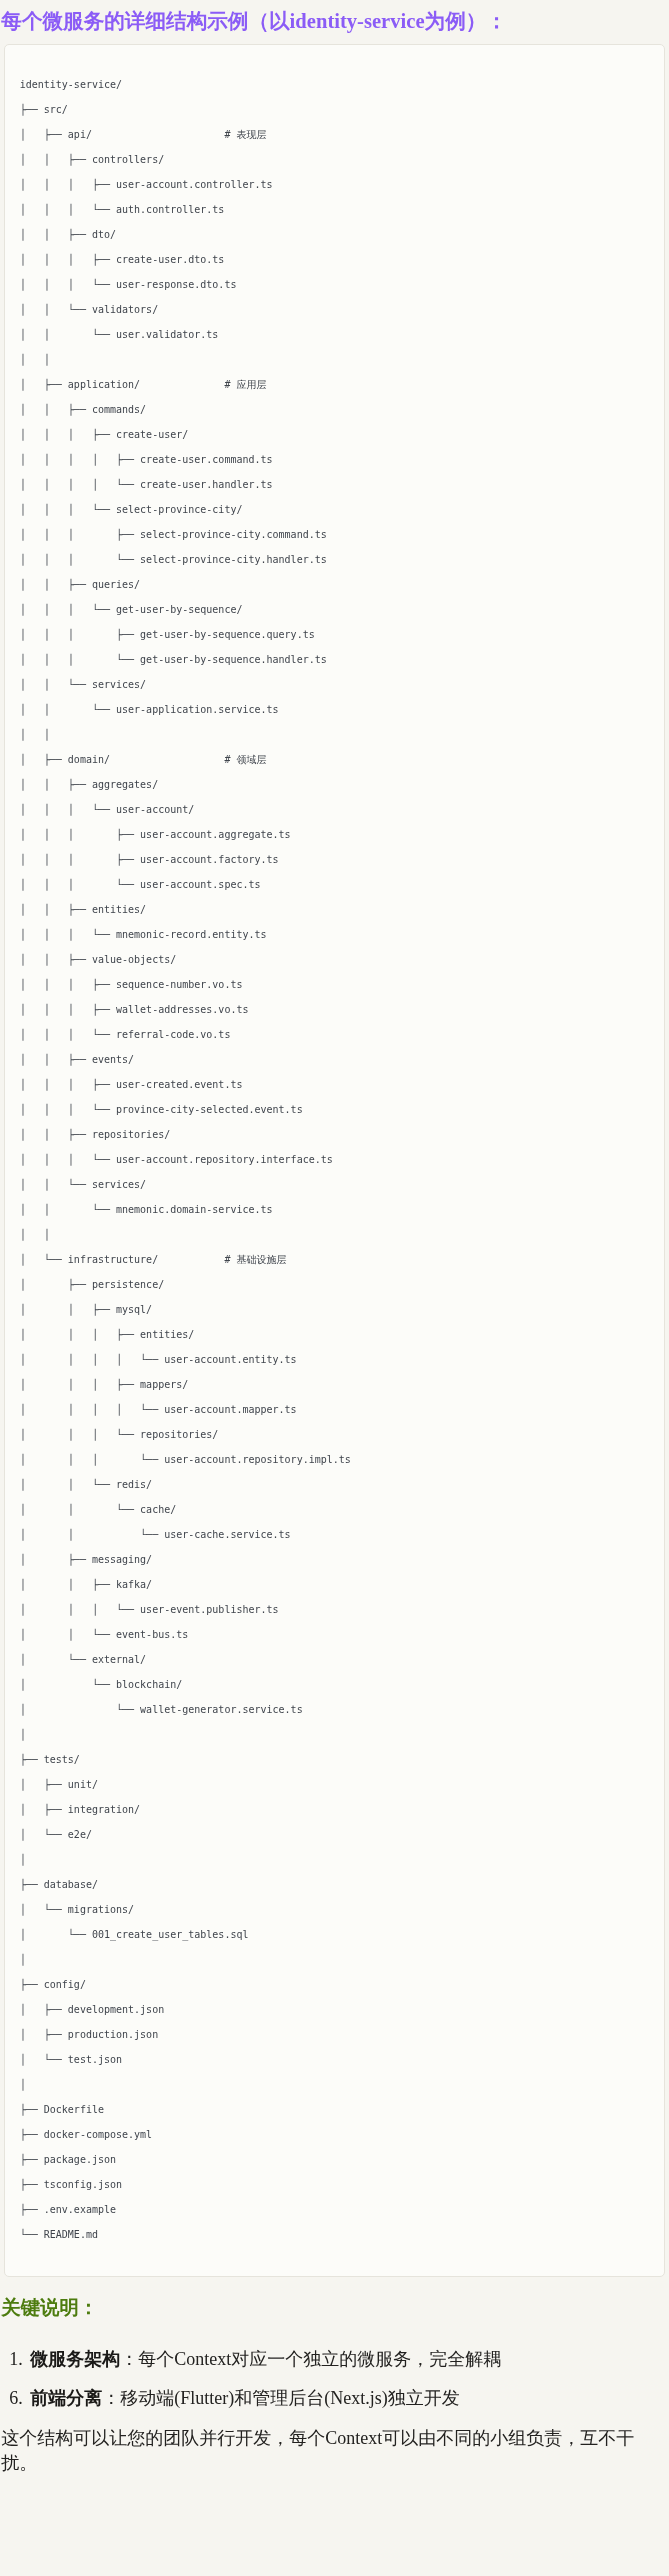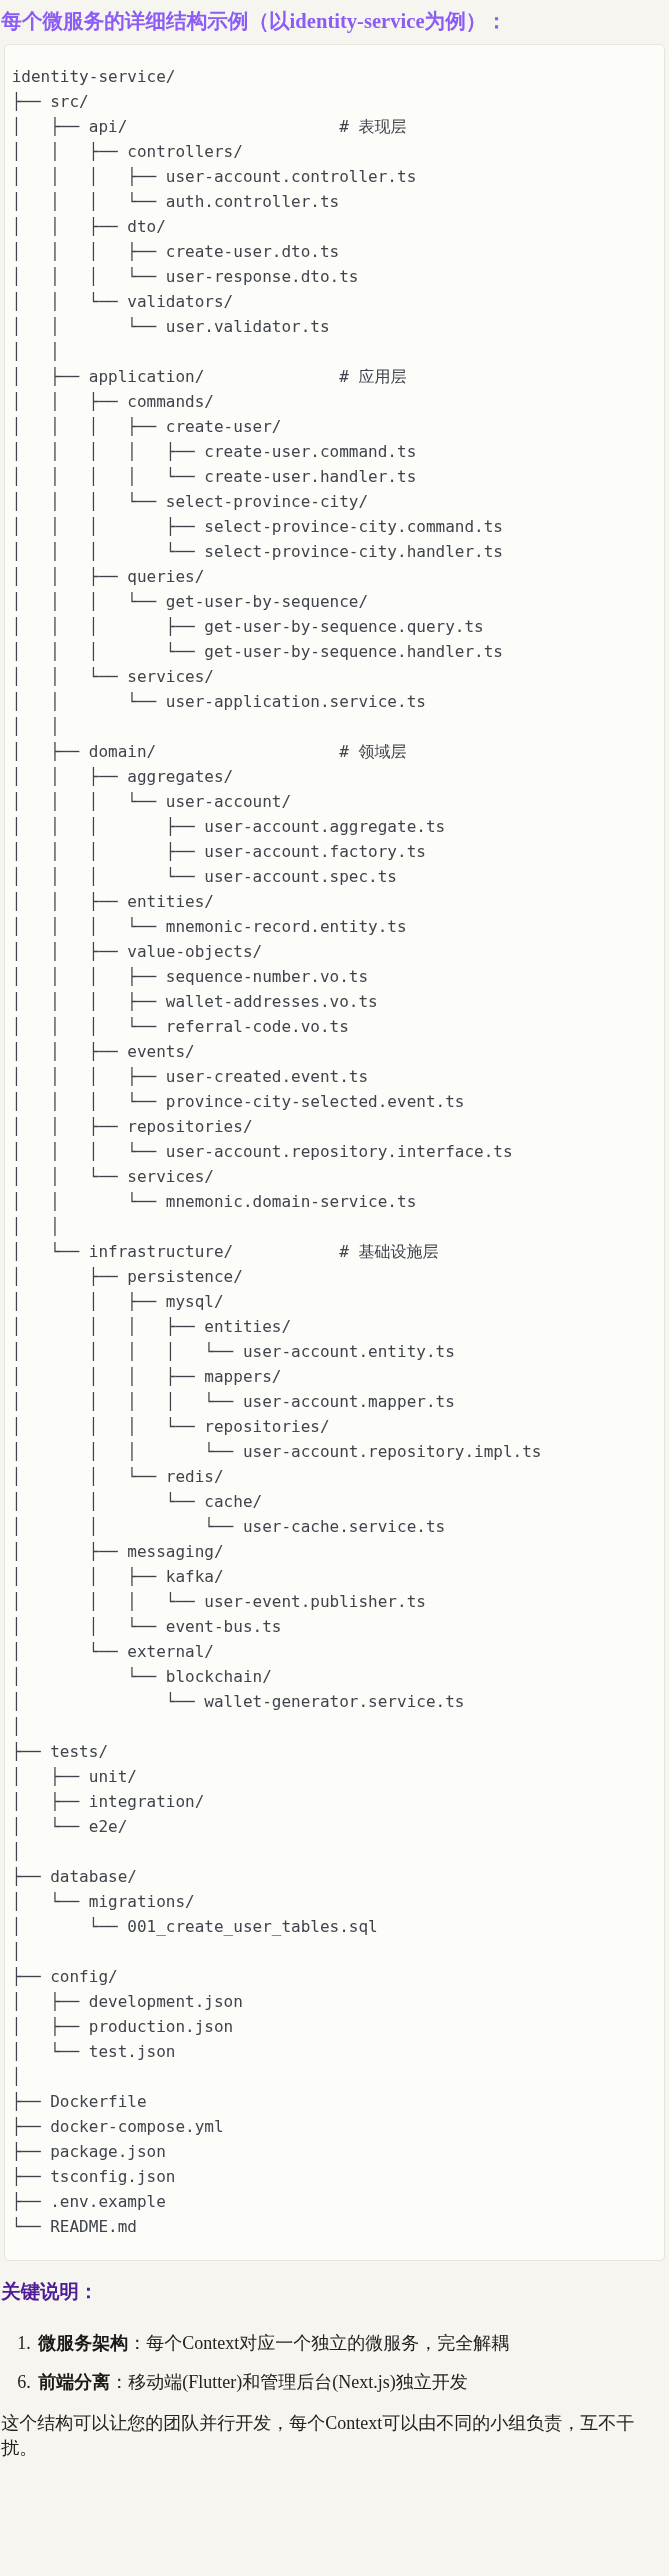--- a/index.html
+++ b/index.html
@@ -22,38 +22,38 @@
   }
 
   .code-block {
     margin: 9.4px 3.8px 0 3.8px;
     background: #fcfcf9;
     border: 0.6px solid #e6e4dc;
     border-radius: 5px;
     overflow: hidden;
   }
   .code-block pre {
-    margin: 0;
+    margin: 8px;
     padding: 19px 5px 21px 6.9px;
     font-family: "DejaVu Sans Mono", monospace;
-    font-size: 16px;
+    font-size: 10px;
     line-height: 25px;
     color: #3f444c;
     white-space: pre;
   }
 
   .key-heading {
     margin: 17.5px 0 26px 1.3px;
     font-size: 19.4px;
     line-height: 26px;
     font-weight: 700;
-    color: #4c1d95;
+    color: #4d7c0f;
   }
 
-  .key-points { margin: 16px; padding: 0; }
+  .key-points { margin: 8px; padding: 0; }
   .kp {
     margin: 0 0 14.4px 1.3px;
     font-size: 18px;
     line-height: 25px;
     color: #232220;
   }
   .kp-num { margin-right: 7.5px; }
   .kp-label { font-weight: 700; color: #1a1917; }
 
   .closing-note {

